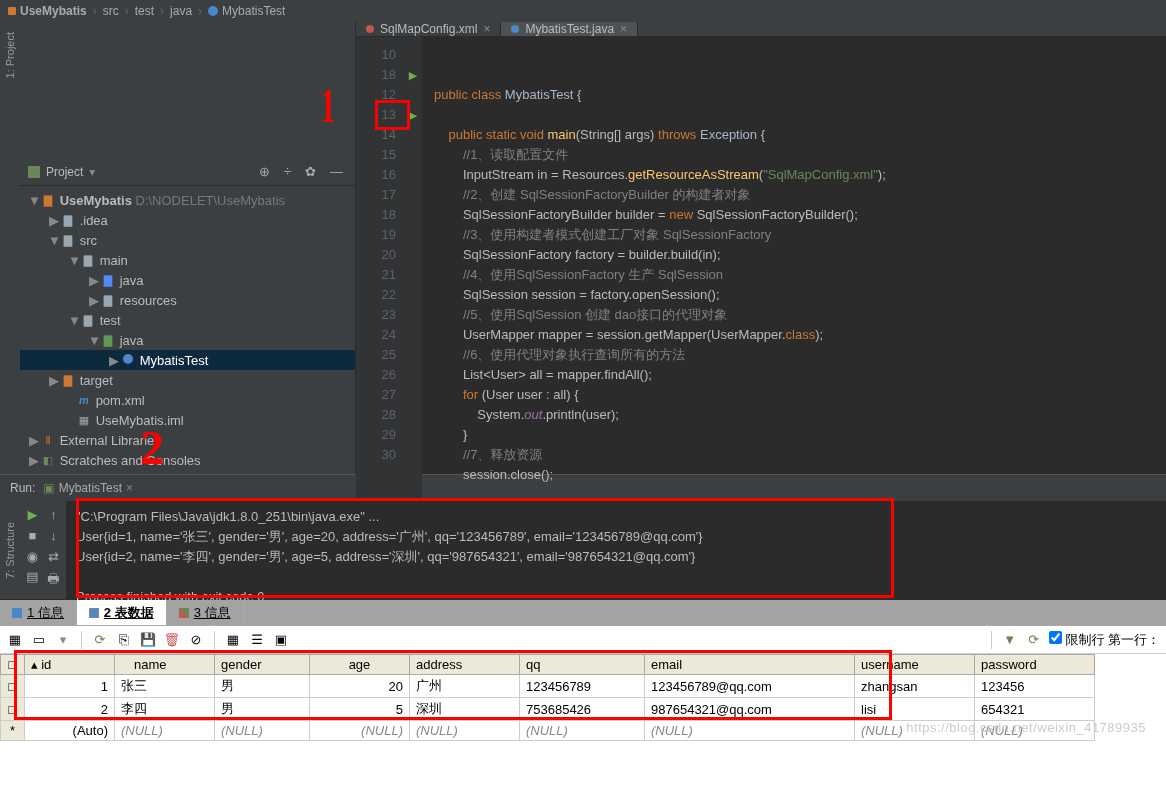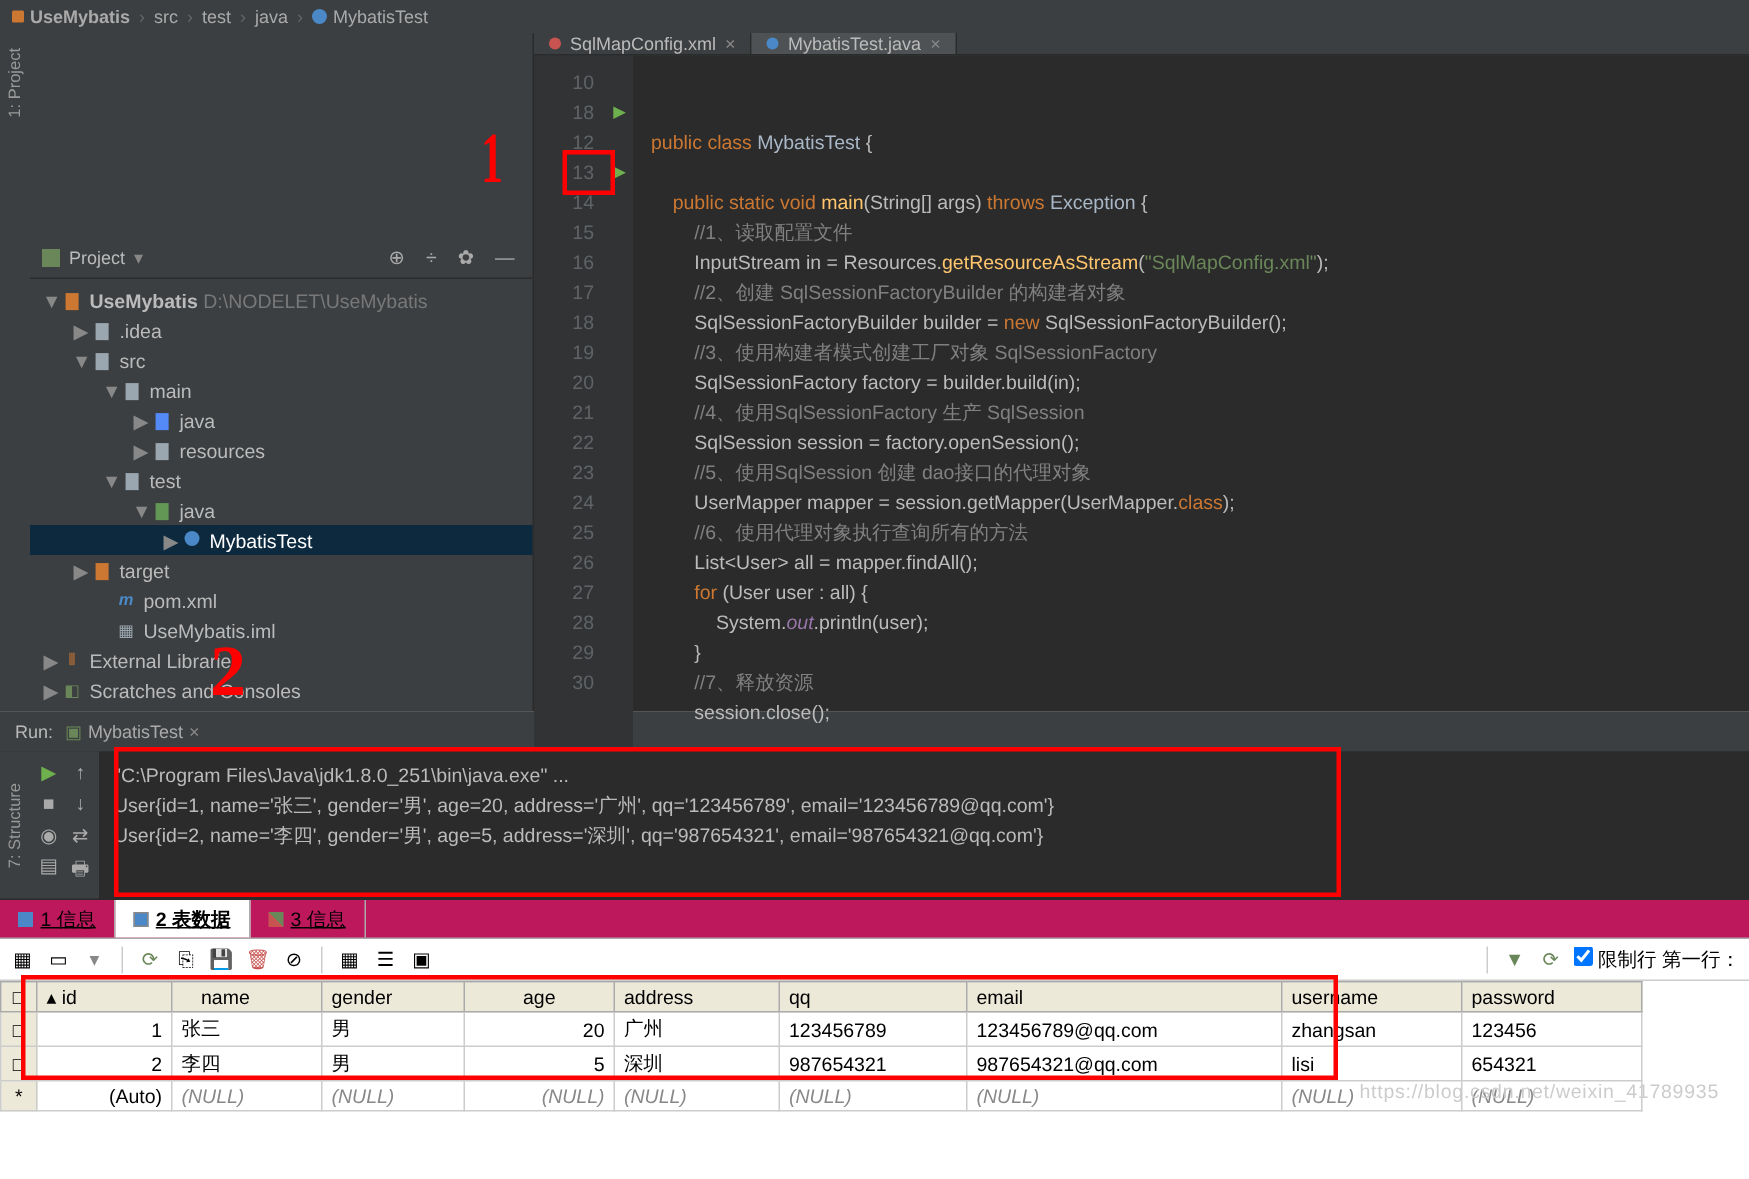--- a/index.html
+++ b/index.html
@@ -46,21 +46,21 @@
   .run-panel { border-top:1px solid #555; }
   .run-head { display:flex; align-items:center; height:26px; background:#3c3f41; padding:0 10px; gap:8px; font-size:12px;}
   .run-body { display:flex; height:98px; position:relative;}
   .run-side { width:46px; background:#3c3f41; display:grid; grid-template-columns:1fr 1fr; gap:4px; padding:6px 4px;}
   .run-side div { color:#aaa; text-align:center; cursor:pointer; font-size:13px;}
   .console { font-family:Consolas,monospace; font-size:13px; line-height:20px; color:#bbb; padding:6px 10px; background:#2b2b2b; flex:1;}
   .strut { display:flex; align-items:center; width:20px; background:#3c3f41; justify-content:center;}
   .strut span { writing-mode:vertical-rl; transform:rotate(180deg); font-size:11px; color:#999;}
   
   .db { width:1166px; background:#fff; font-family:Arial,sans-serif; font-size:13px; position:relative;}
-  .db-tabs { display:flex; height:26px; background:#be185d; border-bottom:1px solid #aaa;}
+  .db-tabs { display:flex; height:26px; background:#a3a3a3; border-bottom:1px solid #aaa;}
   .db-tab { display:flex; align-items:center; padding:0 12px; gap:5px; border-right:1px solid #aaa; cursor:pointer;}
   .db-tab.active { background:#fff; font-weight:bold;}
   .db-tab .sq { width:10px; height:10px; display:inline-block;}
   .db-tb { display:flex; height:28px; align-items:center; padding:0 6px; gap:6px; border-bottom:1px solid #ccc;}
   .db-tb .b { width:18px; height:18px; display:flex; align-items:center; justify-content:center; cursor:pointer; font-size:13px;}
   .db-tb .spacer { flex:1;}
   .db-tb .sep { width:1px; height:18px; background:#ccc; margin:0 3px;}
   .grid { border-collapse:collapse; font-family:"Courier New",monospace; font-size:13px;}
   .grid th { background:#ece9d8; border:1px solid #aaa; padding:2px 6px; text-align:left; font-weight:normal;}
   .grid td { border:1px solid #ccc; padding:2px 6px;}
@@ -239,20 +239,21 @@
         <div>◉</div>
         <div>⇄</div>
         <div>▤</div>
         <div>🖶</div>
       </div>
       <div class="console">
 <div>"C:\Program Files\Java\jdk1.8.0_251\bin\java.exe" ...</div>
 <div>User{id=1, name='张三', gender='男', age=20, address='广州', qq='123456789', email='123456789@qq.com'}</div>
 <div>User{id=2, name='李四', gender='男', age=5, address='深圳', qq='987654321', email='987654321@qq.com'}</div>
 <div>&nbsp;</div>
+<div>Process finished with exit code 0</div>
       </div>
     </div>
   </div>
 
   <div class="redbox" style="left:375px; top:100px; width:35px; height:30px;"></div>
   <div class="red-ann" style="left:316px; top:78px; transform:scaleX(0.6);">1</div>
   <div class="red-ann" style="left:140px; top:420px;">2</div>
   <div class="redbox" style="left:76px; top:498px; width:818px; height:100px;"></div>
 </div>
 
@@ -320,21 +321,21 @@
         <td>zhangsan</td>
         <td>123456</td>
       </tr>
       <tr>
         <td class="rh">□</td>
         <td class="num-c">2</td>
         <td>李四</td>
         <td>男</td>
         <td class="num-c">5</td>
         <td>深圳</td>
-        <td>987654321</td>
+        <td>753685426</td>
         <td>987654321@qq.com</td>
         <td>lisi</td>
         <td>654321</td>
       </tr>
       <tr>
         <td class="rh">*</td>
         <td class="num-c">(Auto)</td>
         <td class="null">(NULL)</td>
         <td class="null">(NULL)</td>
         <td class="null num-c">(NULL)</td>

